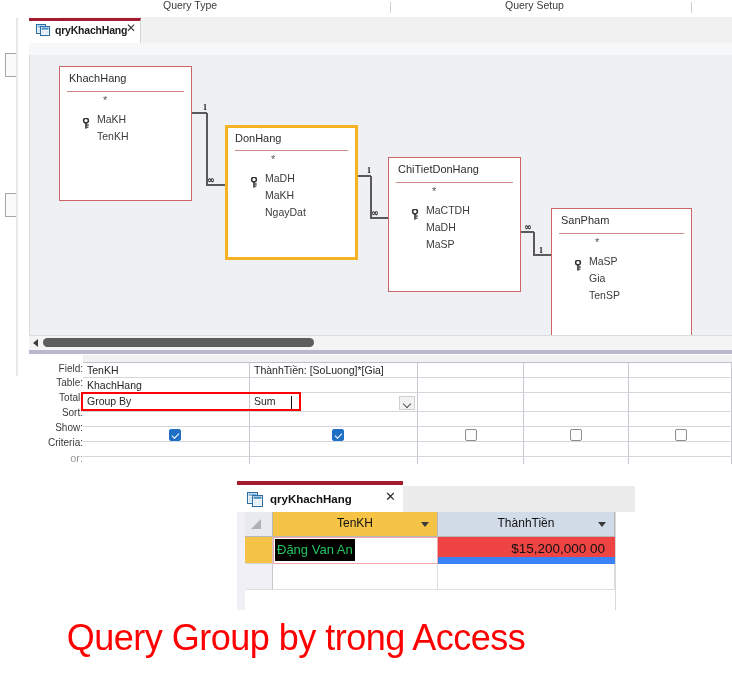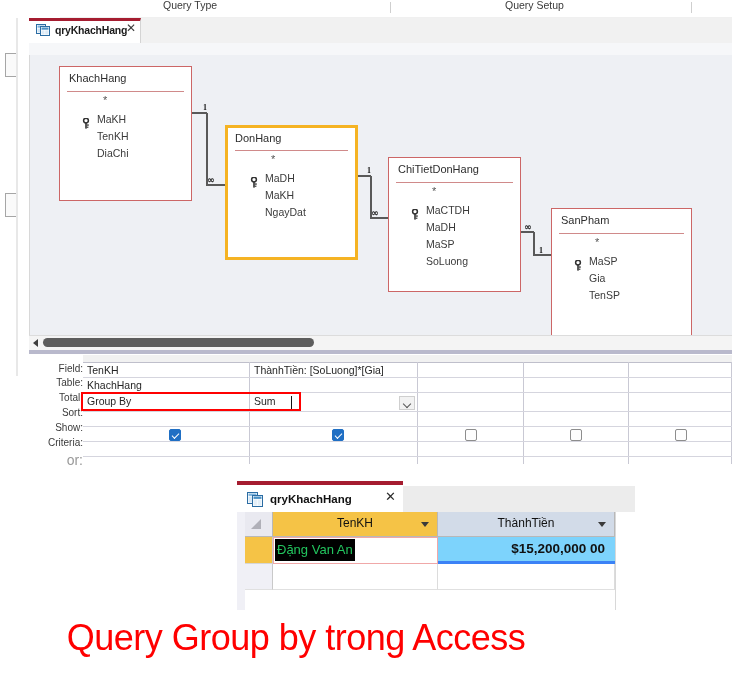--- a/index.html
+++ b/index.html
@@ -179,22 +179,22 @@
              border-right:1px solid #c9c9c9;border-bottom:1px solid #e0e0e0;box-sizing:border-box;}
   #ds-cell-name{
     left:273px;top:537px;width:165px;height:27px;background:#ffffff;
     border:1.5px solid #f0a8a8;box-sizing:border-box;
   }
   #ds-cell-name .sel{
     position:absolute;left:1px;top:1px;background:#000000;color:#22c55e;
     font-size:13px;padding:3px 2px 4px 2px;white-space:nowrap;
   }
   #ds-cell-money{
-    left:438px;top:537px;width:177px;height:27px;background:#7dd3fc;
-    border-bottom:3px solid #3b82f6;box-sizing:border-box;font-weight:bold;
+    left:438px;top:537px;width:177px;height:27px;background:#ef4444;
+    border-bottom:7px solid #3b82f6;box-sizing:border-box;
   }
   #ds-cell-money .txt{
     position:absolute;right:10px;top:4px;font-size:13.5px;color:#111;
   }
   #ds-row2-a{left:273px;top:564px;width:165px;height:26px;background:#fff;
              border-right:1px solid #dcdcdc;border-bottom:1px solid #e0e0e0;box-sizing:border-box;}
   #ds-row2-b{left:438px;top:564px;width:177px;height:26px;background:#fff;
              border-right:1px solid #dcdcdc;border-bottom:1px solid #e0e0e0;box-sizing:border-box;}
   #ds-right-edge{left:615px;top:512px;width:20px;height:98px;background:#ffffff;
                  border-left:1px solid #d8d8d8;}
@@ -281,23 +281,20 @@
             <rect x="3.2" y="4.6" width="1.6" height="6" fill="#333"></rect>
             <rect x="4.8" y="6.4" width="2" height="1.3" fill="#333"></rect>
             <rect x="4.8" y="8.6" width="1.6" height="1.2" fill="#333"></rect>
           </svg>
       </span>
       <span class="fname">MaKH</span>
     </div>
     <div class="fieldrow">
       <span class="fname">TenKH</span>
     </div>
-    <div class="fieldrow">
-      <span class="fname">DiaChi</span>
-    </div>
   </div>
 </div>
 
 <div class="tblbox selected" style="left:225px;top:125px;width:133px;height:135px;">
   <div class="tbl-title" style="left:7px;top:4px">DonHang</div>
   <div class="tbl-rule" style="top:22px"></div>
   <div class="tbl-fields" style="top:26px">
     <div class="fieldrow star">
       <span class="fname">*</span>
     </div>
@@ -338,23 +335,20 @@
           </svg>
       </span>
       <span class="fname">MaCTDH</span>
     </div>
     <div class="fieldrow">
       <span class="fname">MaDH</span>
     </div>
     <div class="fieldrow">
       <span class="fname">MaSP</span>
     </div>
-    <div class="fieldrow">
-      <span class="fname">SoLuong</span>
-    </div>
   </div>
 </div>
 
 <div class="tblbox" style="left:551px;top:208px;width:141px;height:135px;">
   <div class="tbl-title">SanPham</div>
   <div class="tbl-rule"></div>
   <div class="tbl-fields">
     <div class="fieldrow star">
       <span class="fname">*</span>
     </div>
@@ -386,21 +380,21 @@
 <div class="abs" id="grid-pane"></div>
 <div class="abs" id="grid-headstrip"></div>
 
 <div id="grid-labels">
   <div class="grid-label" style="top:9px">Field:</div>
   <div class="grid-label" style="top:23px">Table:</div>
   <div class="grid-label" style="top:38px">Total:</div>
   <div class="grid-label" style="top:53px">Sort:</div>
   <div class="grid-label" style="top:68px">Show:</div>
   <div class="grid-label" style="top:83px">Criteria:</div>
-  <div class="grid-label" style="top:98px;font-size:14px;color:#999">or:</div>
+  <div class="grid-label" style="top:98px;font-size:11px;color:#999">or:</div>
 </div>
 
 <div id="grid-table">
   <div class="gcol" style="left:0;width:167px"></div>
   <div class="gcol" style="left:167px;width:168px"></div>
   <div class="gcol" style="left:335px;width:106px"></div>
   <div class="gcol" style="left:441px;width:105px"></div>
   <div class="gcol" style="left:546px;width:103px"></div>
 
   <div class="grow-line" style="top:15px"></div>

